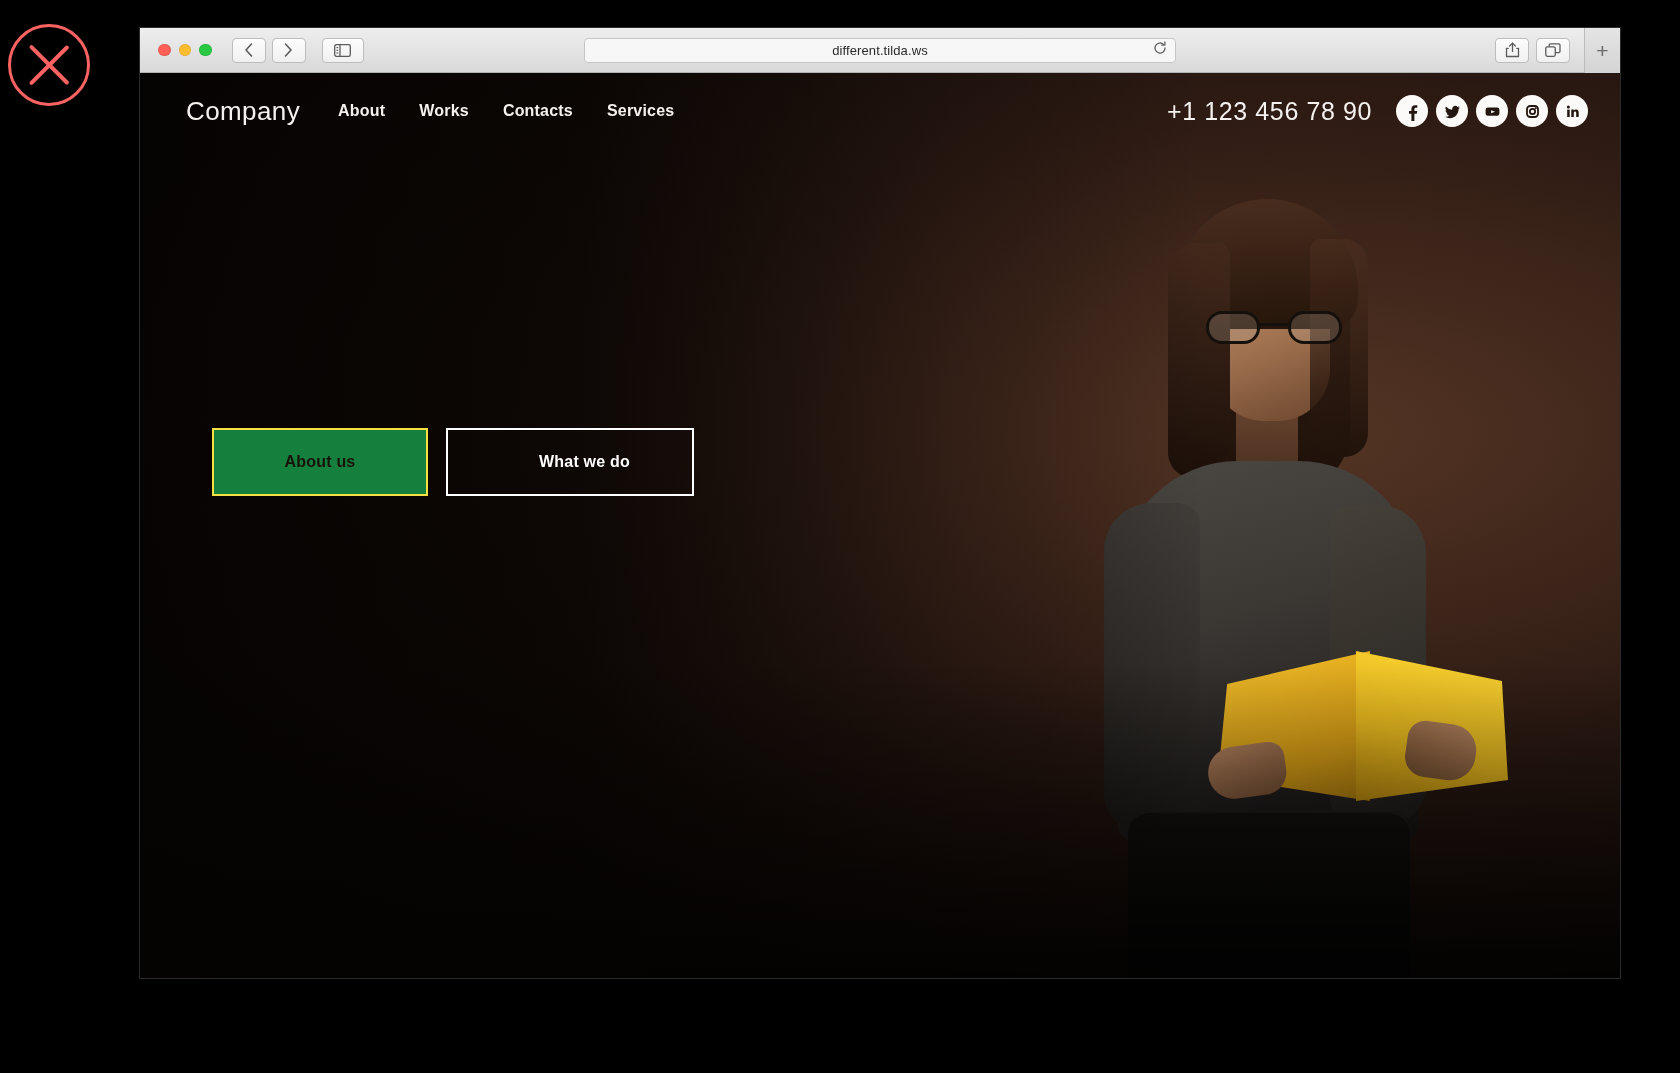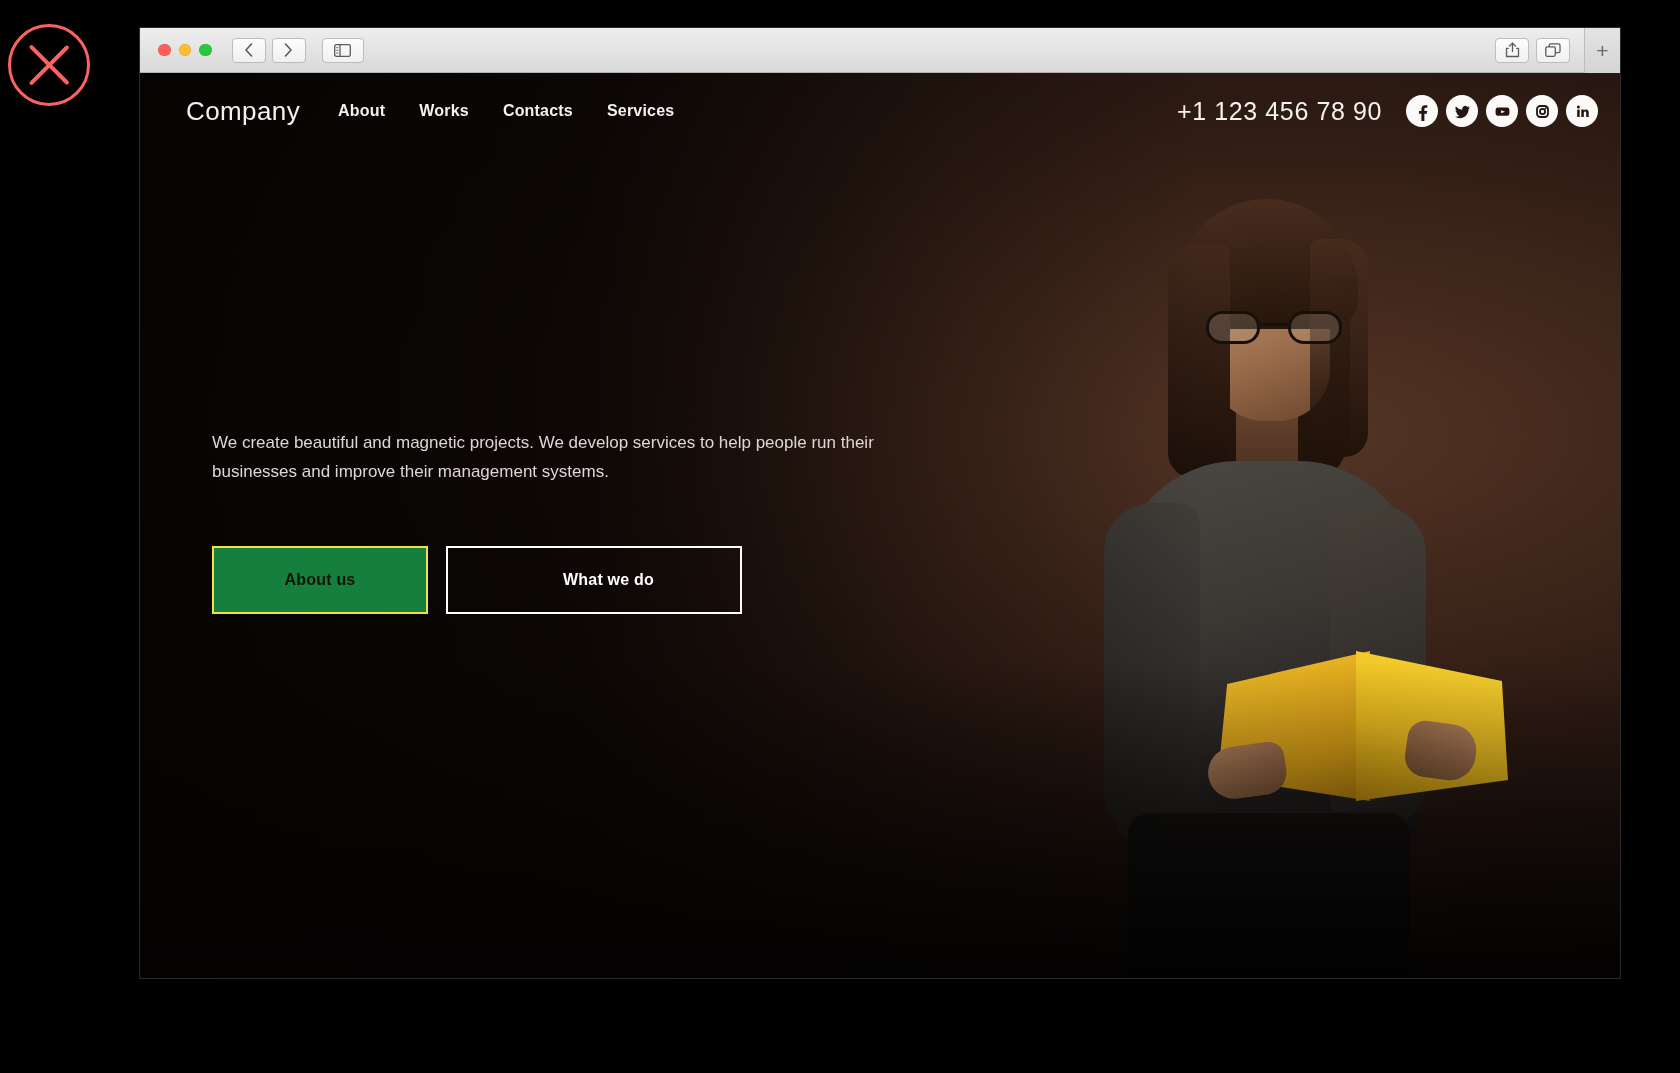--- a/index.html
+++ b/index.html
@@ -193,21 +193,21 @@
     right: 0;
     background: linear-gradient(200deg,#fbd534 0%,#eabb1f 60%,#c99410 100%);
     clip-path: polygon(0 0, 96% 20%, 100% 86%, 0 100%);
   }
 
   
   .site-header {
     position: relative; z-index: 5;
     height: 76px;
     display: flex; align-items: center;
-    padding: 0 22px 0 46px;
+    padding: 0 32px 0 46px;
   }
   .logo {
     color: #f4f1ee; font-size: 26px; font-weight: 300; letter-spacing: .4px;
     margin-right: 38px;
   }
   .navlinks { display: flex; gap: 34px; }
   .navlinks a {
     color: #f4f1ee; font-size: 16px; font-weight: 700; text-decoration: none;
     letter-spacing: .2px;
   }
@@ -241,21 +241,21 @@
     color: #ded8d3; font-size: 17px; font-weight: 400; line-height: 1.72;
     max-width: 720px; margin-bottom: 60px;
   }
   .cta-row { display: flex; }
   .cta {
     width: 216px; height: 68px;
     display: flex; align-items: center; justify-content: center;
     font-size: 16px; font-weight: 700; letter-spacing: .2px;
   }
   .cta.primary { background: #15803d; color: #171309; border: 2px solid #f5e042; }
-  .cta.ghost   { background: transparent; color: #ffffff; border: 2px solid #ffffff; margin-left: 18px; width: 296px; padding-left: 29px; }
+  .cta.ghost   { background: transparent; color: #ffffff; border: 2px solid #ffffff; margin-left: 18px; width: 248px; padding-left: 29px; }
 </style>
 </head>
 <body>
 
 <div class="annot-x"></div>
 
 <div class="browser">
 
   <div class="titlebar">
     <div class="traffic">
@@ -280,20 +280,29 @@
     <div class="tbtn sidebarbtn">
       <svg width="17" height="13" viewBox="0 0 17 13">
         <rect x="0.7" y="0.7" width="15.6" height="11.6" rx="1.6" fill="none" stroke="currentColor" stroke-width="1.3"></rect>
         <line x1="6" y1="0.7" x2="6" y2="12.3" stroke="currentColor" stroke-width="1.3"></line>
         <line x1="2.4" y1="3.6" x2="4.2" y2="3.6" stroke="currentColor" stroke-width="1.1"></line>
         <line x1="2.4" y1="6.3" x2="4.2" y2="6.3" stroke="currentColor" stroke-width="1.1"></line>
         <line x1="2.4" y1="9" x2="4.2" y2="9" stroke="currentColor" stroke-width="1.1"></line>
       </svg>
     </div>
 
+    <div class="urlbar">
+      <span class="url-text">different.tilda.ws</span>
+      <span class="reload">
+        <svg width="14" height="14" viewBox="0 0 14 14">
+          <path d="M12 7a5 5 0 1 1-1.6-3.65" fill="none" stroke="currentColor" stroke-width="1.3" stroke-linecap="round"></path>
+          <path d="M11.9 0.8 L11.9 4.1 L8.6 4.1" fill="none" stroke="currentColor" stroke-width="1.3" stroke-linecap="round" stroke-linejoin="round"></path>
+        </svg>
+      </span>
+    </div>
 
     <div class="right-tools">
       <div class="tbtn">
         <svg width="15" height="16" viewBox="0 0 15 16">
           <path d="M7.5 1.2 L7.5 9.4" fill="none" stroke="currentColor" stroke-width="1.3" stroke-linecap="round"></path>
           <path d="M4.6 4 L7.5 1.1 L10.4 4" fill="none" stroke="currentColor" stroke-width="1.3" stroke-linecap="round" stroke-linejoin="round"></path>
           <path d="M3.2 6.4 H1.5 V14.5 H13.5 V6.4 H11.8" fill="none" stroke="currentColor" stroke-width="1.3" stroke-linecap="round" stroke-linejoin="round"></path>
         </svg>
       </div>
       <div class="tbtn">
@@ -379,21 +388,20 @@
               <circle cx="5.4" cy="5" r="1.5" fill="currentColor"></circle>
               <path d="M8.3 15V7.6h2.4v1a2.8 2.8 0 0 1 2.4-1.2c2 0 2.6 1.3 2.6 3.2V15h-2.5v-3.9c0-.9-.3-1.5-1.1-1.5s-1.3.6-1.3 1.5V15z" fill="currentColor"></path>
             </svg>
           </span>
         </div>
 
       </div>
     </div>
 
     <div class="hero-content">
-      <p class="hero-sub">We create beautiful and magnetic projects. We develop services to help people run their businesses and improve their management systems.</p>
       <div class="cta-row">
         <button class="cta primary">About us</button>
         <button class="cta ghost">What we do</button>
       </div>
     </div>
 
   </div>
 </div>
 
 </body></html>

